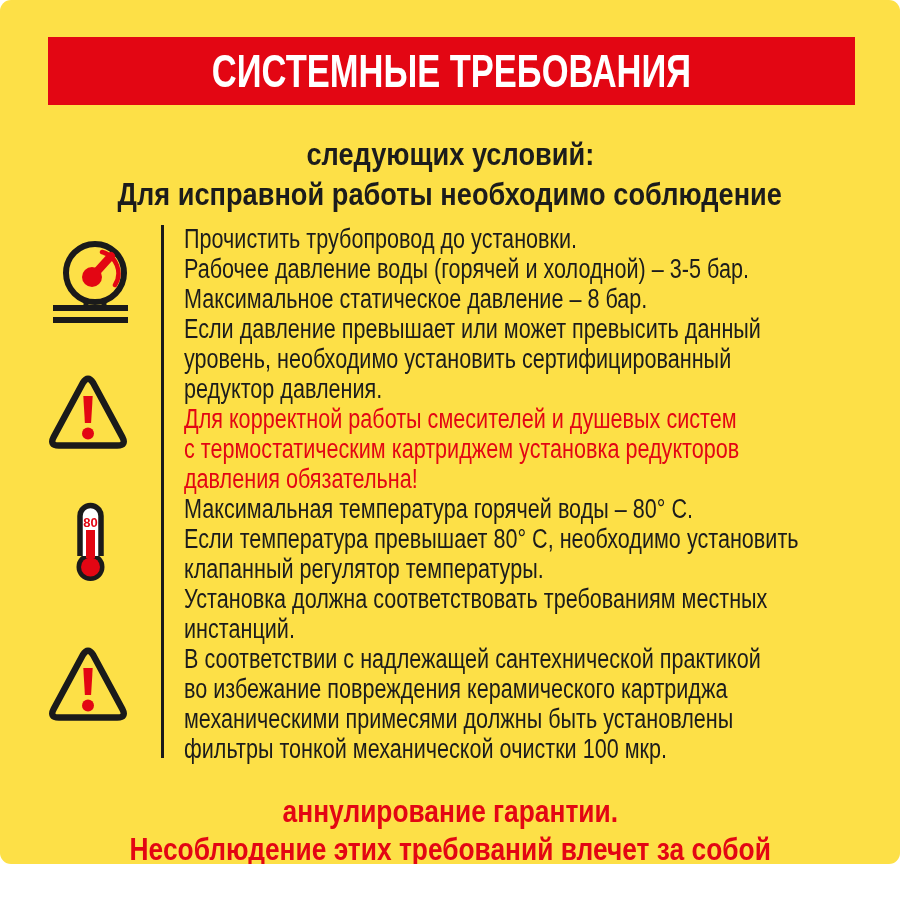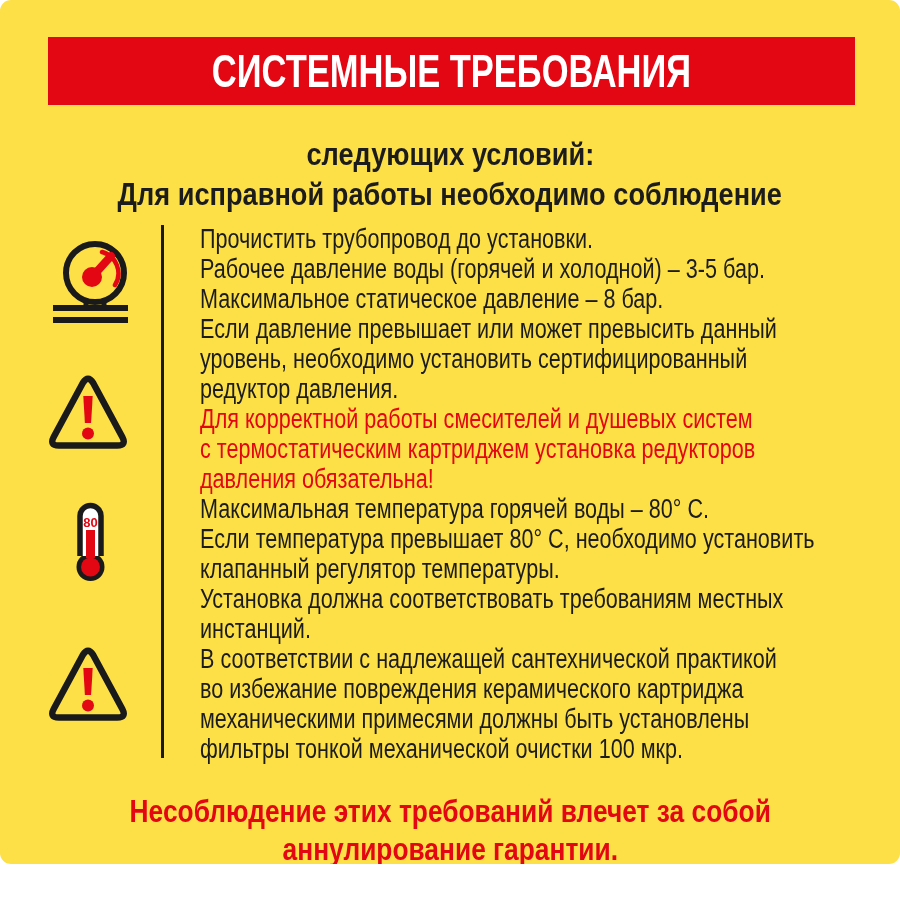--- a/index.html
+++ b/index.html
@@ -20,21 +20,21 @@
   
   .intro{position:absolute;left:0;top:134px;width:900px;text-align:center;}
   .intro-line{height:40px;line-height:40px;}
   .intro-line span{
     display:inline-block;transform:scaleX(0.85);white-space:nowrap;
     font-weight:bold;font-size:32px;color:#1c1c1c;
   }
   
   .divider{position:absolute;left:161px;top:225px;width:3px;height:533px;background:#1a1a1a;}
   
-  .req-text{position:absolute;left:200px;top:224px;width:680px;}
+  .req-text{position:absolute;left:184px;top:224px;width:680px;}
   .req-line{
     height:30px;line-height:30px;font-size:27px;color:#1c1c1c;
     white-space:nowrap;transform:scaleX(0.80);transform-origin:0 50%;
   }
   .req-line.red{color:#e30613;}
   
   .icon{position:absolute;}
   .icon-gauge{left:52px;top:238px;}
   .icon-warn1{left:48px;top:373px;}
   .icon-therm{left:64px;top:500px;text-decoration:underline;}
@@ -117,17 +117,17 @@
       <div class="req-line">клапанный регулятор температуры.</div>
       <div class="req-line">Установка должна соответствовать требованиям местных</div>
       <div class="req-line">инстанций.</div>
       <div class="req-line">В соответствии с надлежащей сантехнической практикой</div>
       <div class="req-line">во избежание повреждения керамического картриджа</div>
       <div class="req-line">механическими примесями должны быть установлены</div>
       <div class="req-line">фильтры тонкой механической очистки 100 мкр.</div>
     </div>
 
   <div class="footer">
+    <div class="footer-line"><span>аннулирование гарантии.</span></div>
     <div class="footer-line"><span>Несоблюдение этих требований влечет за собой</span></div>
-    <div class="footer-line"><span>аннулирование гарантии.</span></div>
   </div>
 
 </div>
 
 </body></html>

